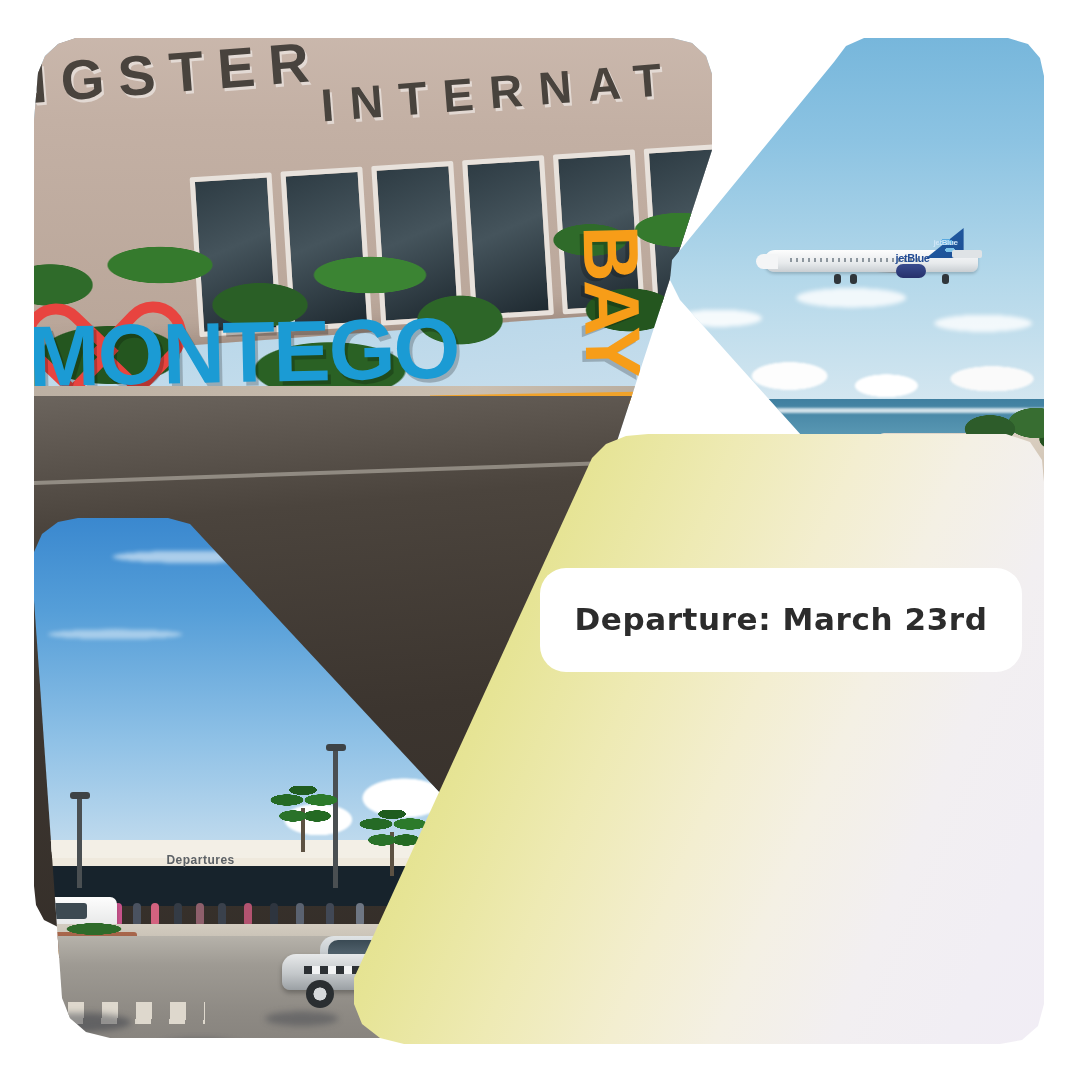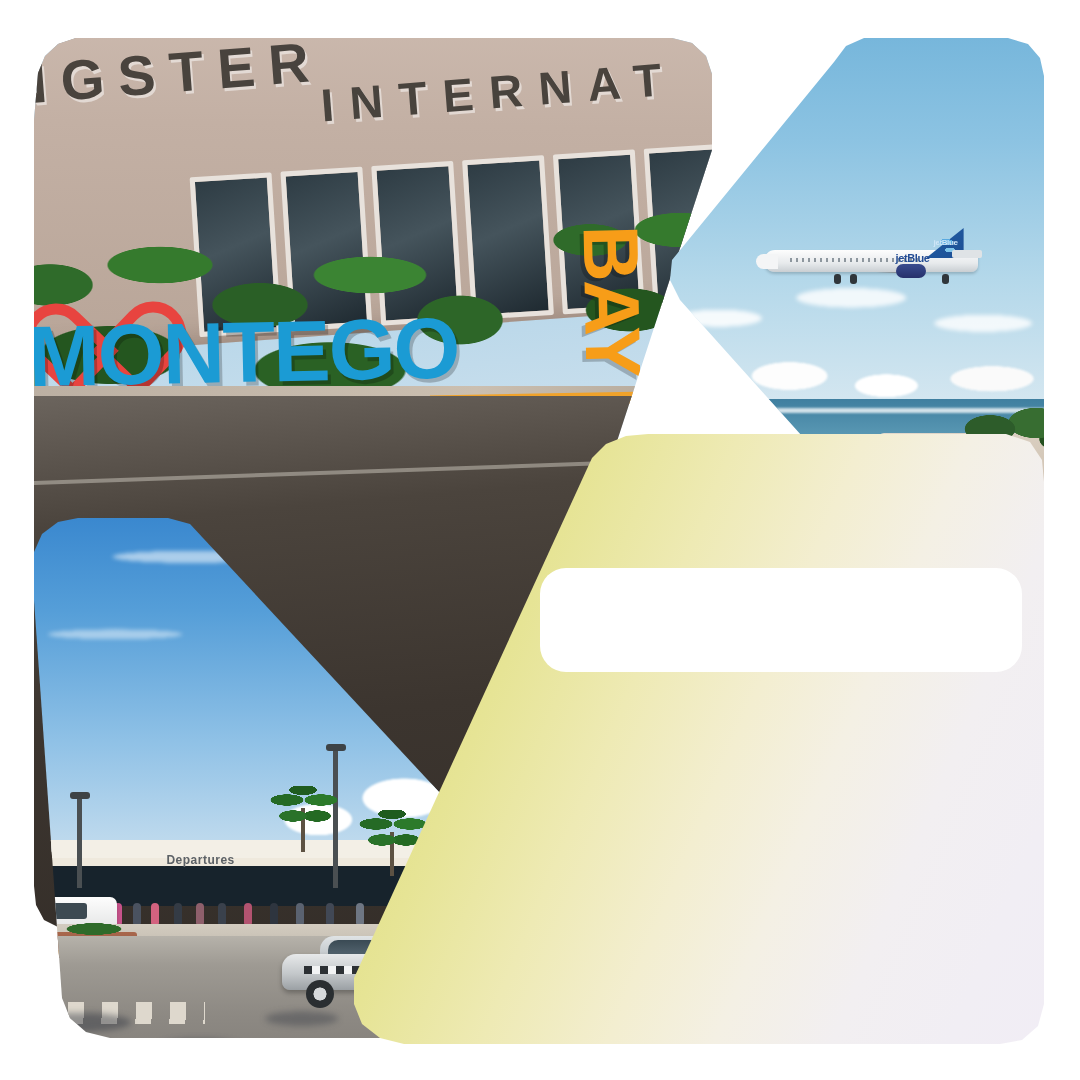--- a/index.html
+++ b/index.html
@@ -496,16 +496,17 @@
         <div class="taxi-check"></div>
         <div class="taxi-wheel f"></div>
         <div class="taxi-wheel r"></div>
       </div>
     </div>
   </div>
 
   <div id="panel"></div>
 
   <div id="date-chip">
+    <div class="date-line">Departure: March 23rd</div>
   </div>
 
 
 </div>
 
 </body></html>

